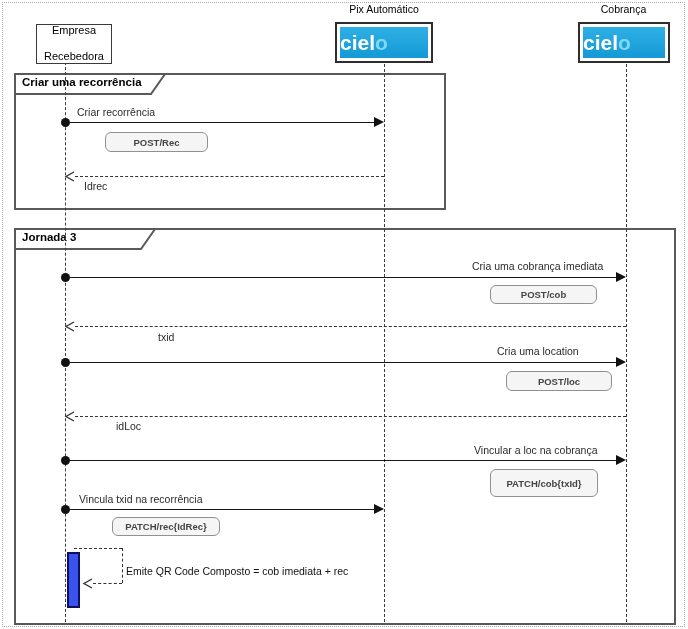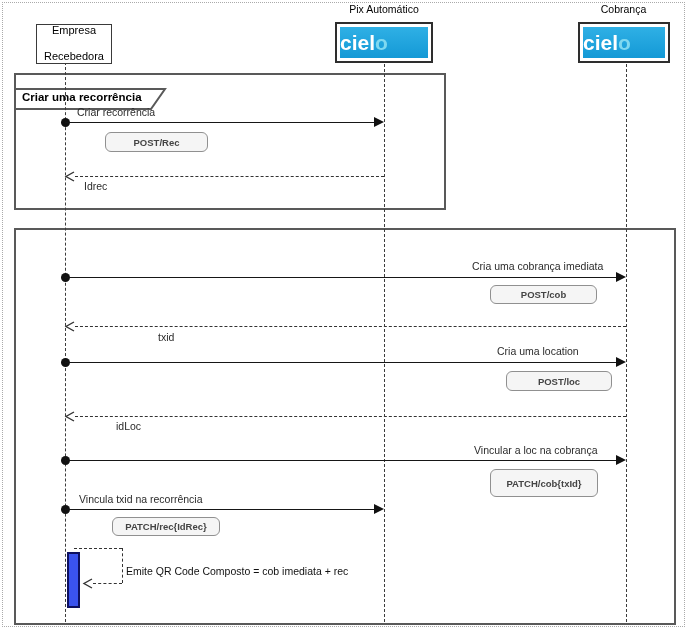--- a/index.html
+++ b/index.html
@@ -63,21 +63,21 @@
 
   <div class="actor-label" style="left:561px;top:3px;width:125px;">Cobrança</div>
   <div class="logo-node" style="left:578px;top:22px;width:92px;height:41px;">
     <div class="logo-inner">
         <span>ciel</span>
         <span class="logo-o">o</span>
       </div>
   </div>
 
   <div class="frame" style="left:14px;top:73px;width:428px;height:133px;"></div>
-  <div class="frame-tab" style="left:14px;top:88px;">
+  <div class="frame-tab" style="left:14px;top:73px;">
     <svg width="156" height="24">
       <path d="M1 1 L151 1 L137 21 L1 21 Z" fill="#ffffff" stroke="#595959" stroke-width="2"></path>
     </svg>
     <span class="tab-text">Criar uma recorrência</span>
   </div>
 
   <div>
     <span class="dot" style="left:61px;top:118px;"></span>
     <span class="mline" style="left:65px;top:122px;width:310px;"></span>
     <span class="arrowhead" style="left:374px;top:117px;"></span>
@@ -87,20 +87,26 @@
 
   <div>
     <span class="rline" style="left:75px;top:176px;width:309px;"></span>
     <svg class="open-arrow" style="left:63px;top:170px;" width="13" height="13">
       <path d="M11 2 L3 6.5 L11 11" fill="none" stroke="#333" stroke-width="1.4"></path>
     </svg>
     <span class="msg-label" style="left:84px;top:180px;">Idrec</span>
   </div>
 
   <div class="frame" style="left:14px;top:228px;width:658px;height:393px;"></div>
+  <div class="frame-tab" style="left:14px;top:228px;">
+    <svg width="148" height="24">
+      <path d="M1 1 L141 1 L127 21 L1 21 Z" fill="#ffffff" stroke="#595959" stroke-width="2"></path>
+    </svg>
+    <span class="tab-text">Jornada 3</span>
+  </div>
 
   <div>
     <span class="dot" style="left:61px;top:273px;"></span>
     <span class="mline" style="left:65px;top:277px;width:552px;"></span>
     <span class="arrowhead" style="left:616px;top:272px;"></span>
     <span class="msg-label" style="left:472px;top:260px;">Cria uma cobrança imediata</span>
     <span class="endpoint" style="left:490px;top:285px;width:107px;height:19px;">POST/cob</span>
   </div>
 
   <div>

